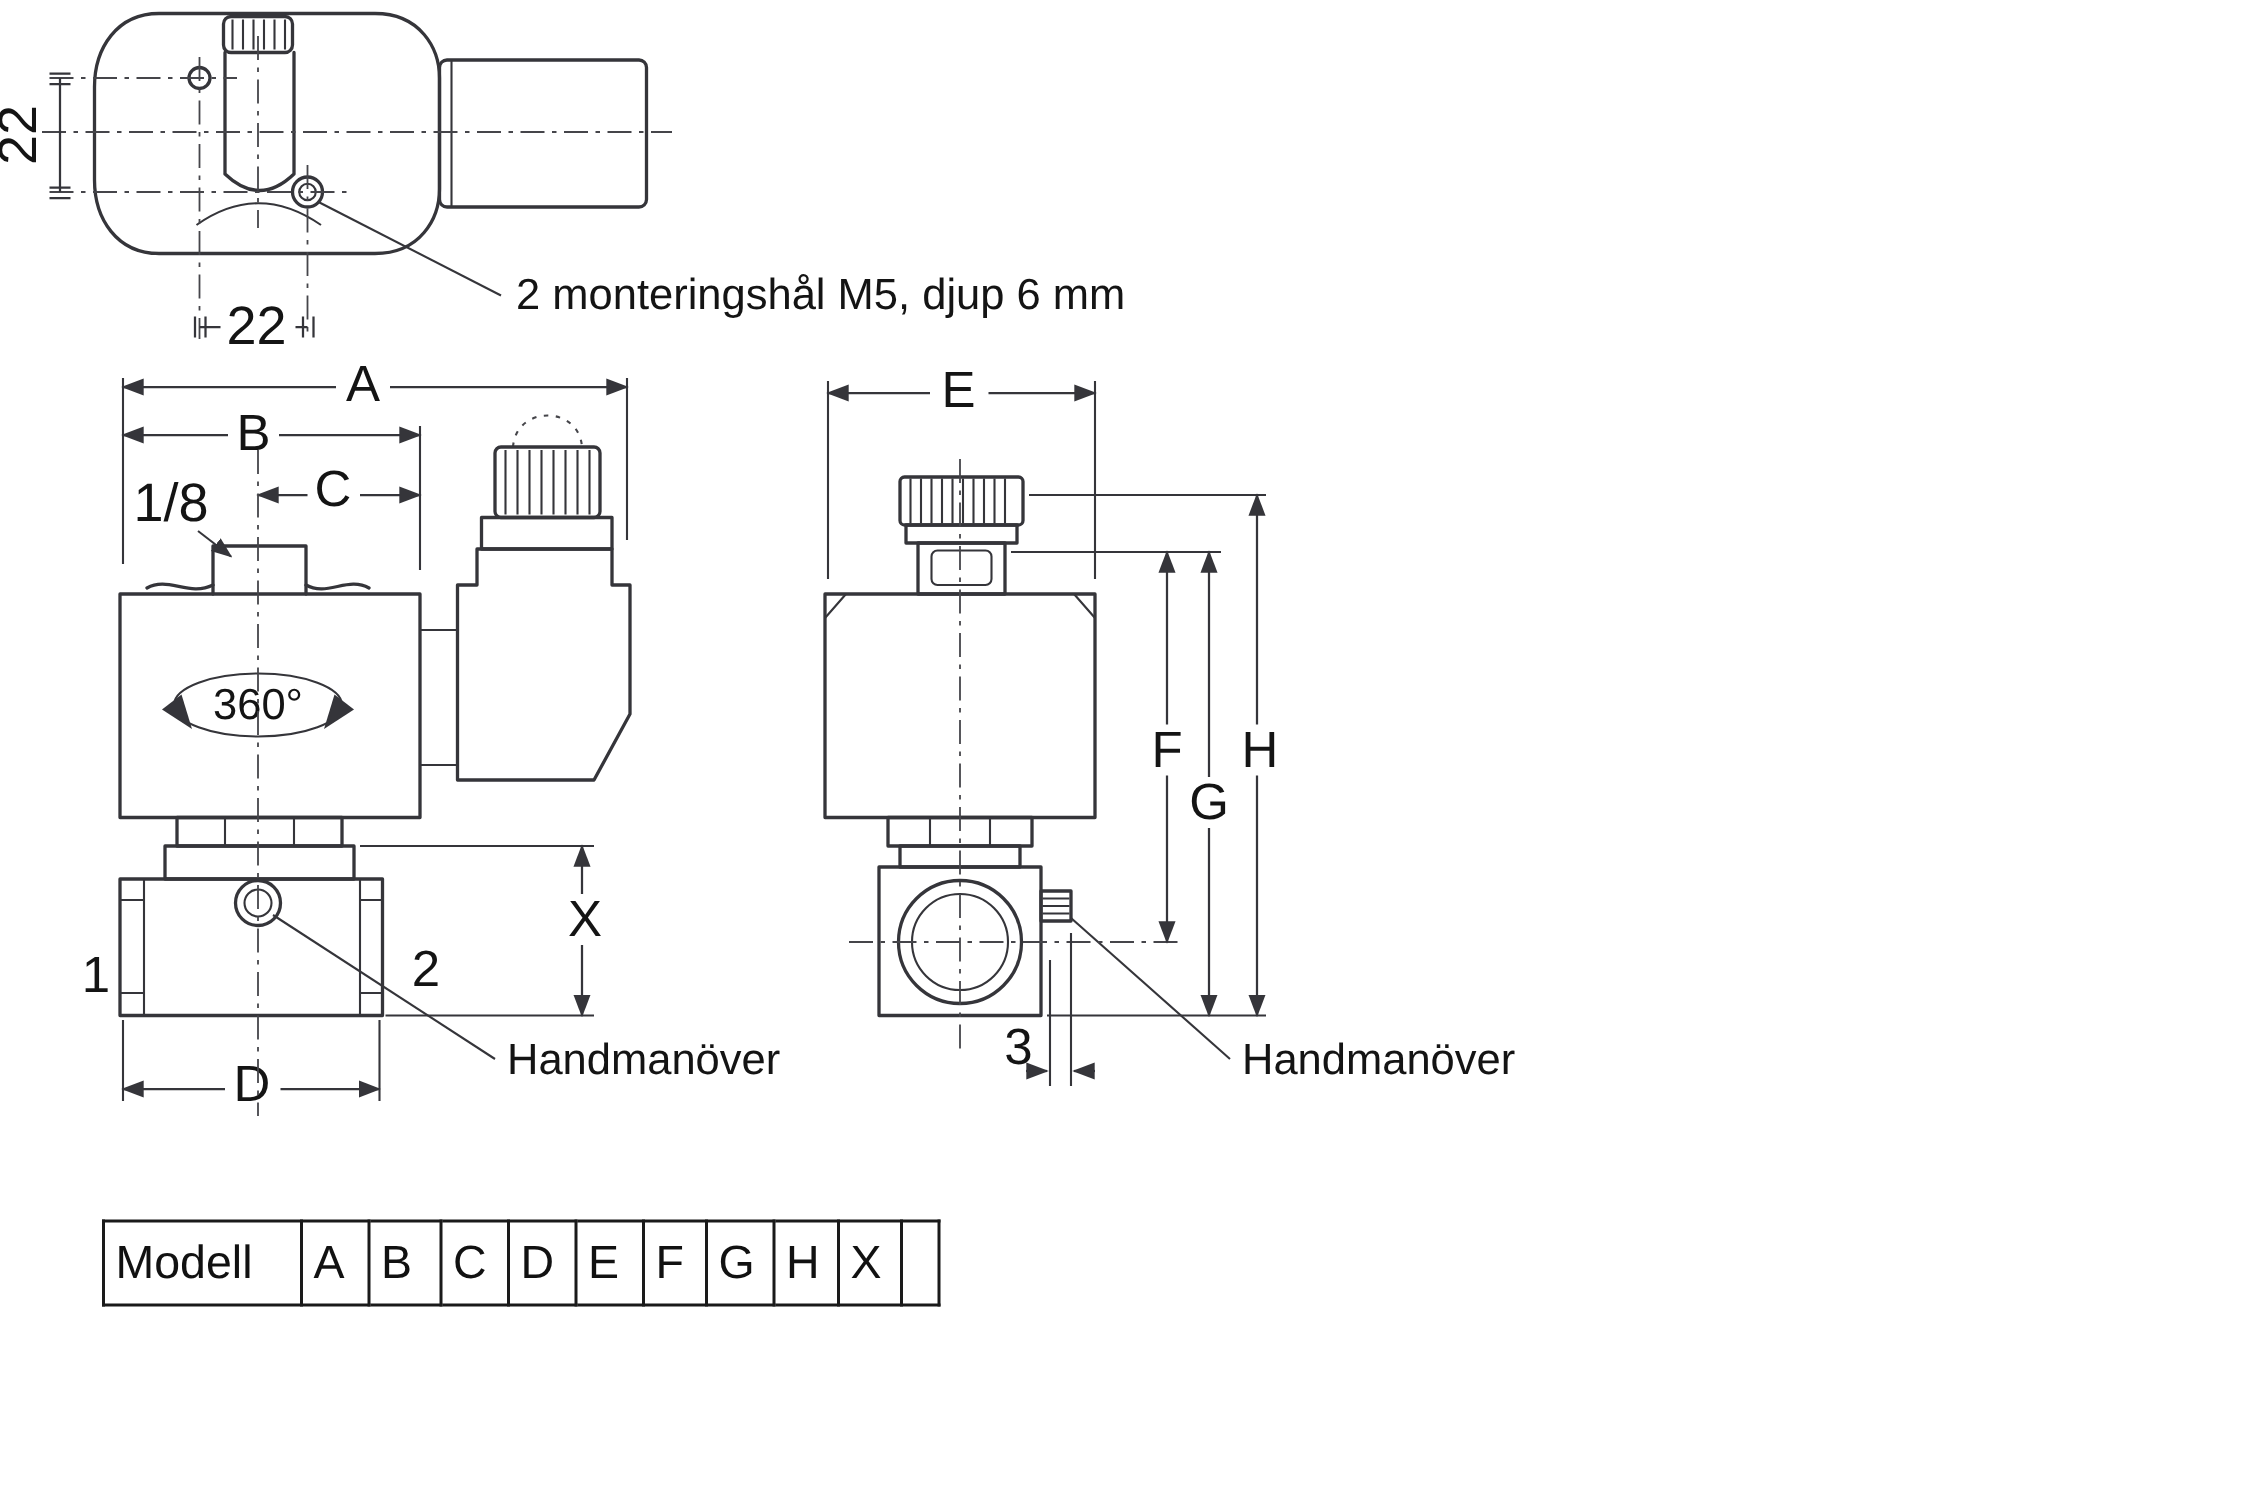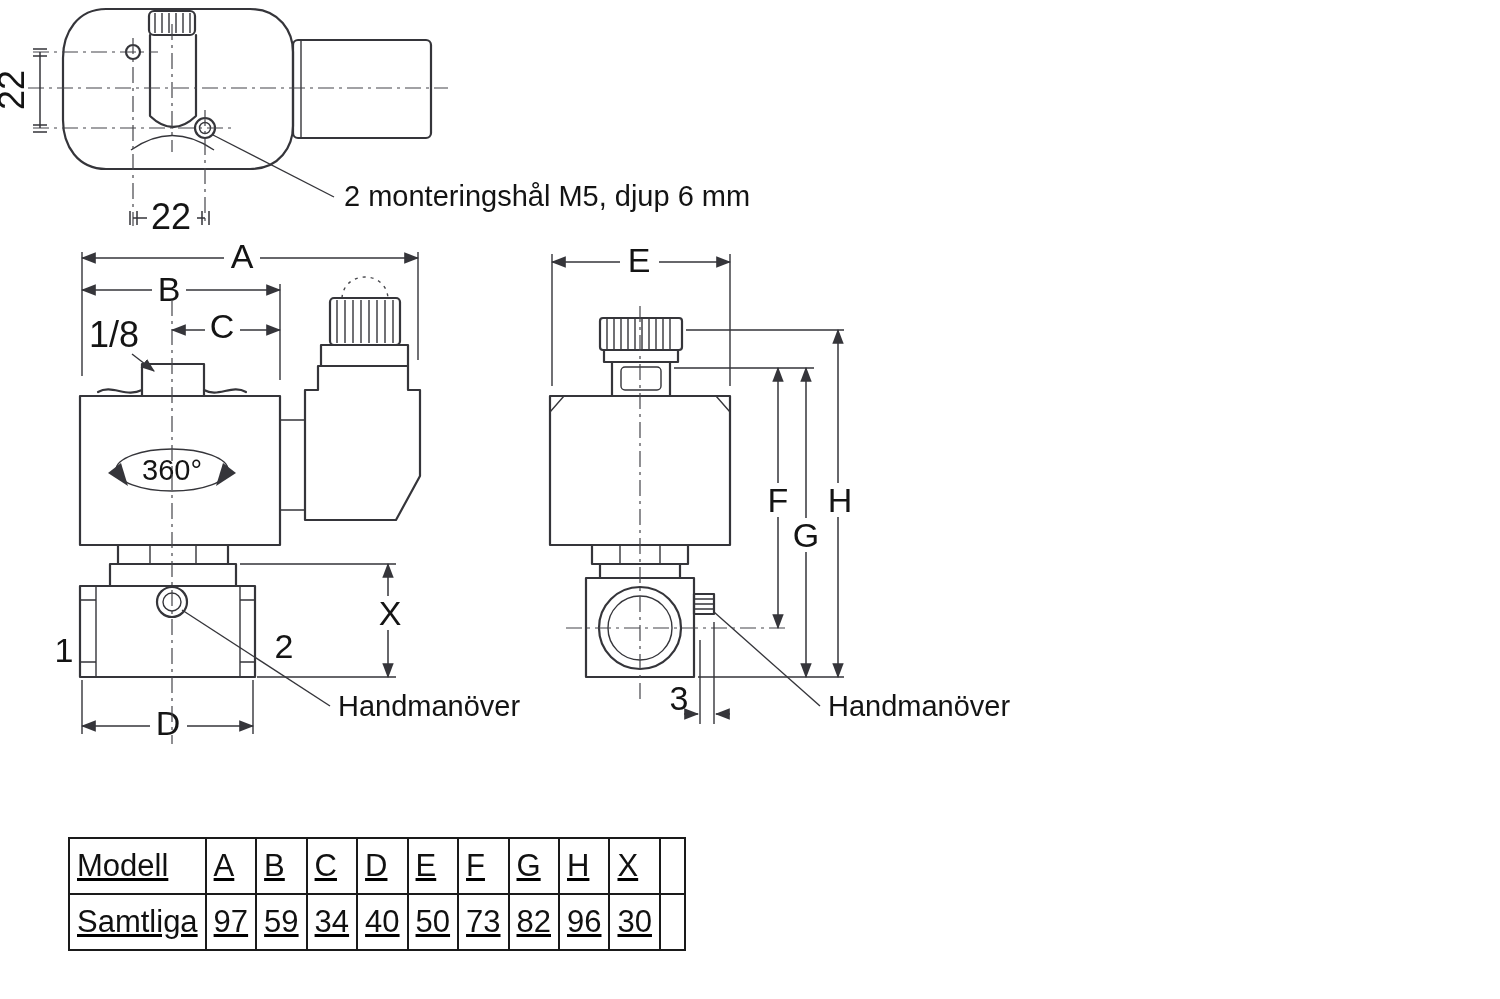--- a/index.html
+++ b/index.html
@@ -9,21 +9,21 @@
   svg .ln{stroke:#35353a;stroke-width:2.2;fill:none;stroke-linecap:round;stroke-linejoin:round;}
   svg .thin{stroke:#35353a;stroke-width:1.4;fill:none;}
   svg .dim{stroke:#35353a;stroke-width:1.5;fill:none;}
   svg .center{stroke:#45454a;stroke-width:1.2;fill:none;stroke-dasharray:16 5 3 5;}
   svg .dashed{stroke:#45454a;stroke-width:1.4;fill:none;stroke-dasharray:3 5;}
   svg text{fill:#141414;font-family:"Liberation Sans","DejaVu Sans",sans-serif;}
   svg .lbl{font-size:34px;text-anchor:middle;dominant-baseline:central;}
   svg .big{font-size:36px;text-anchor:middle;}
   svg .note{font-size:29px;}
   svg .rot{font-size:29px;text-anchor:middle;dominant-baseline:central;}
-  .table-wrap{position:absolute;left:68px;top:837px;text-decoration:underline;}
+  .table-wrap{position:absolute;left:68px;top:813px;}
   table.dims{border-collapse:collapse;table-layout:fixed;}
   table.dims td{border:2px solid #1a1a1a;height:54px;font-size:31px;color:#111;
                 padding:0 7px;text-align:left;vertical-align:middle;white-space:nowrap;}
 </style>
 </head>
 <body>
 
 <div class="canvas">
 
 <svg width="1500" height="999" viewBox="0 0 1500 999">
@@ -222,30 +222,17 @@
       <td>B</td>
       <td>C</td>
       <td>D</td>
       <td>E</td>
       <td>F</td>
       <td>G</td>
       <td>H</td>
       <td>X</td>
       <td></td>
     </tr>
-    <tr>
-      <td>Samtliga</td>
-      <td>97</td>
-      <td>59</td>
-      <td>34</td>
-      <td>40</td>
-      <td>50</td>
-      <td>73</td>
-      <td>82</td>
-      <td>96</td>
-      <td>30</td>
-      <td></td>
-    </tr>
   </tbody>
       </table>
 </div>
 
 </div>
 
 </body></html>

